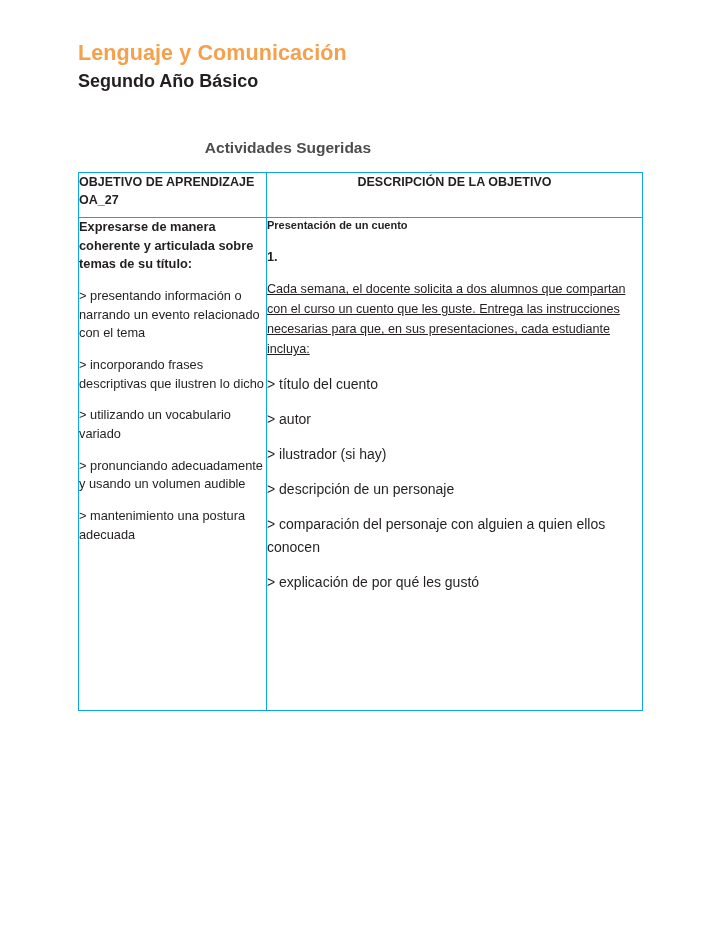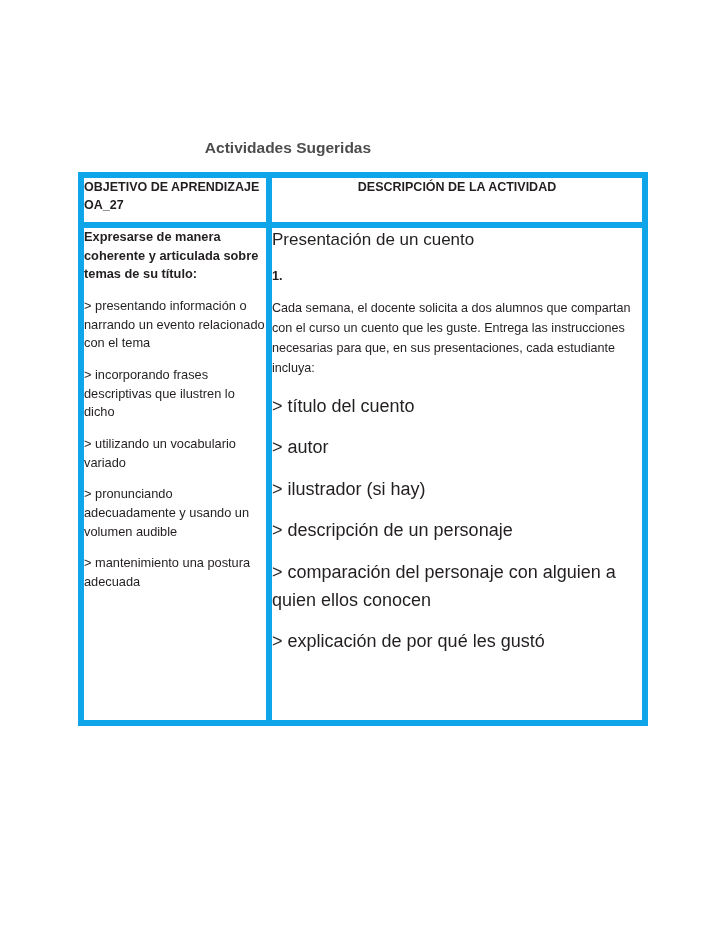--- a/index.html
+++ b/index.html
@@ -93,21 +93,21 @@
   
   .activity-table {
     position: absolute;
     left: 78px;
     top: 172px;
     width: 564px;
     border-collapse: collapse;
     table-layout: fixed;
   }
   .activity-table td {
-    border: 6px solid #0ea5e9;
+    border: 1px solid #0ea5e9;
     vertical-align: top;
     padding: 0;
   }
   .col-left  { width: 188px; }
   .col-right { width: 376px; }
 
   .head-cell-left {
     padding: 9px 10px 11px 10px;
     font-size: 12.5px;
     font-weight: bold;
@@ -138,63 +138,68 @@
   }
   .oa-bullet {
     font-size: 12.8px;
     font-weight: normal;
     line-height: 1.46;
     margin: 0 0 13px 0;
   }
   .oa-bullet:last-child { margin-bottom: 12px; }
 
   .act-title {
-    font-size: 17px;
-    font-weight: normal;
+    font-size: 11px;
+    font-weight: bold;
     line-height: 1.45;
     margin: 0 0 14px 0;
   }
   .act-number {
     font-size: 12.8px;
     font-weight: bold;
     line-height: 1.45;
     margin: 0 0 14px 0;
   }
   .act-paragraph {
     font-size: 12.6px;
     line-height: 1.58;
     margin: 0 0 13px 0;
     text-align: left;
+    text-decoration: underline;
   }
   .act-item {
-    font-size: 18px;
+    font-size: 14px;
     line-height: 1.58;
     margin: 0 0 13px 0;
   }
   .act-item:last-child { margin-bottom: 17px; }
 </style>
 </head>
 <body>
 
 <div class="page">
 
   <div class="header">
+    <div class="header-left">
+      <div class="subject-title">Lenguaje y Comunicación</div>
+      <div class="grade-title">Segundo Año Básico</div>
+    </div>
   </div>
 
   <div class="section-heading">Actividades Sugeridas</div>
 
   <table class="activity-table">
     <colgroup>
       <col class="col-left">
       <col class="col-right">
     </colgroup>
     <tbody>
       <tr>
         <td class="head-cell-left">OBJETIVO DE APRENDIZAJE OA_27</td>
-        <td class="head-cell-right">DESCRIPCIÓN DE LA ACTIVIDAD</td>
+        <td class="head-cell-right">DESCRIPCIÓN DE LA OBJETIVO</td>
       </tr>
       <tr>
         <td class="body-cell-left">
           <p class="oa-intro">Expresarse de manera coherente y articulada sobre temas de su título:</p>
           <p class="oa-bullet">&gt; presentando información o narrando un evento relacionado con el tema</p>
           <p class="oa-bullet">&gt; incorporando frases descriptivas que ilustren lo dicho</p>
           <p class="oa-bullet">&gt; utilizando un vocabulario variado</p>
           <p class="oa-bullet">&gt; pronunciando adecuadamente y usando un volumen audible</p>
           <p class="oa-bullet">&gt; mantenimiento una postura adecuada</p>
         </td>

